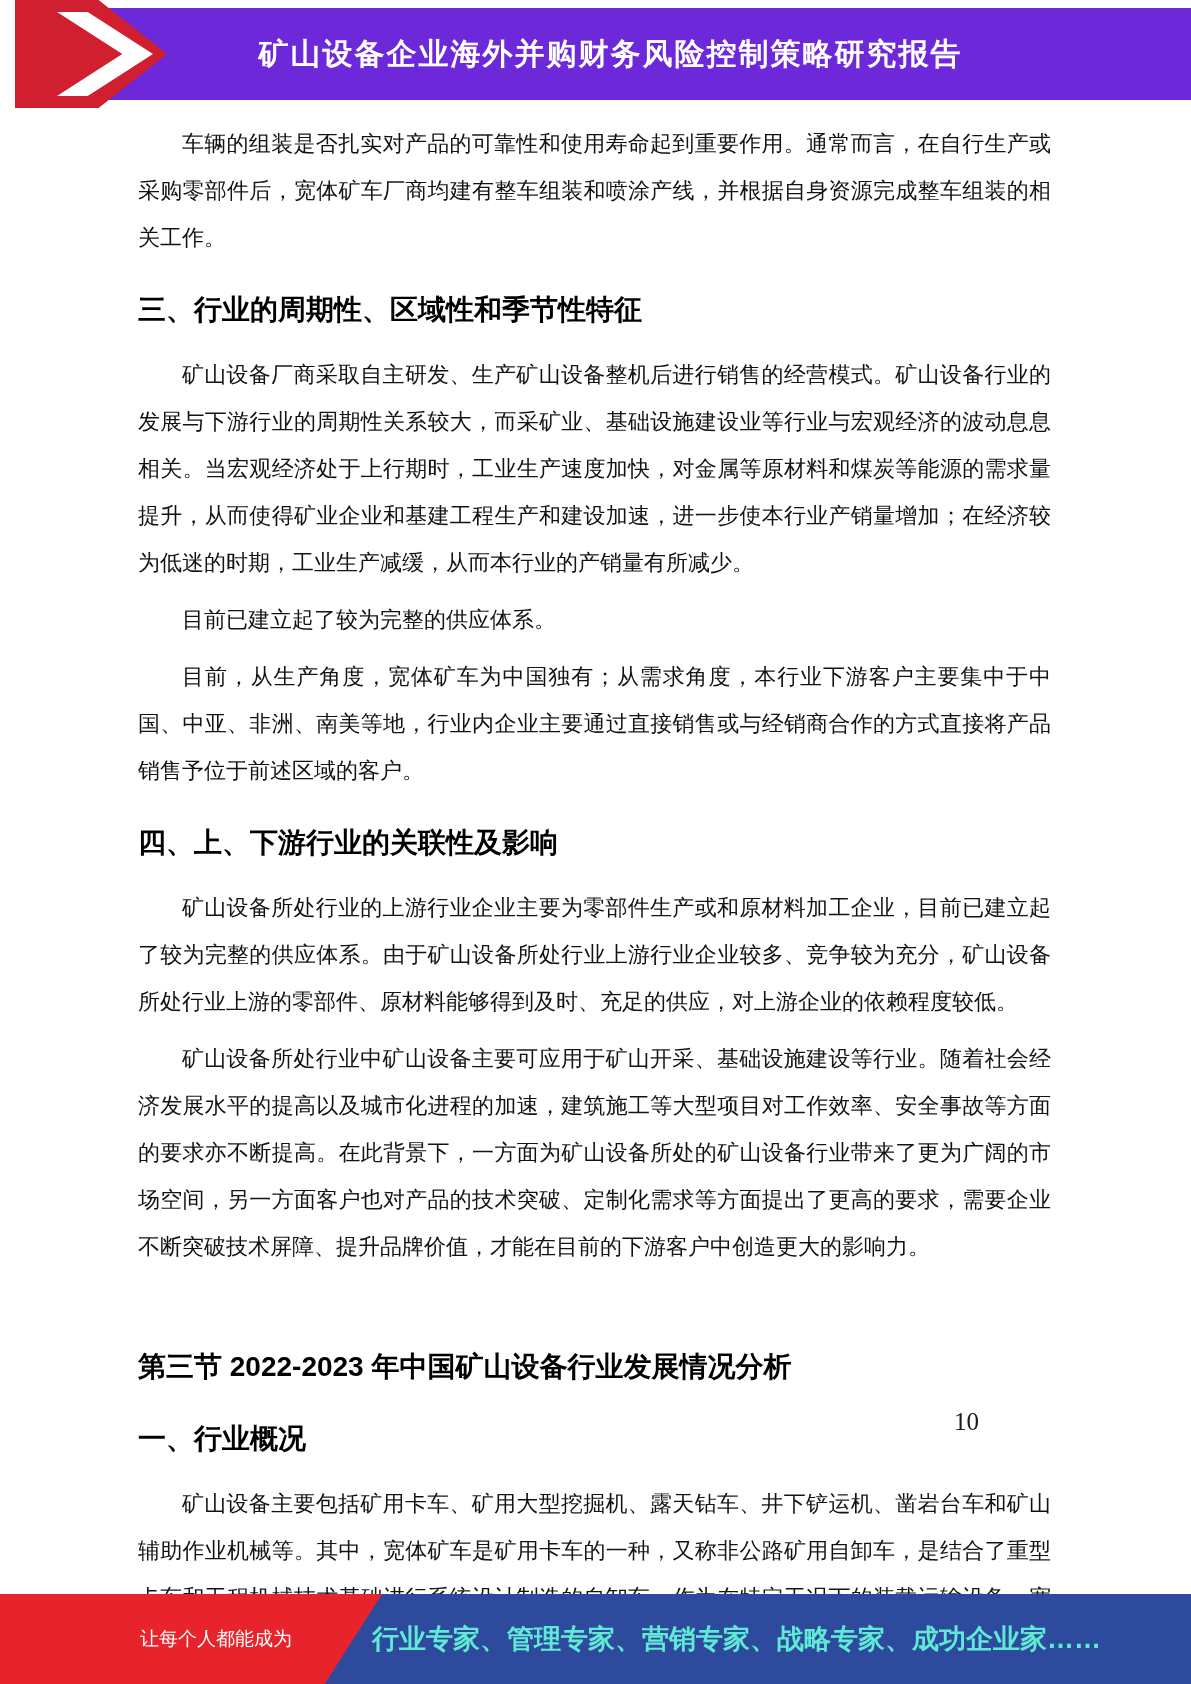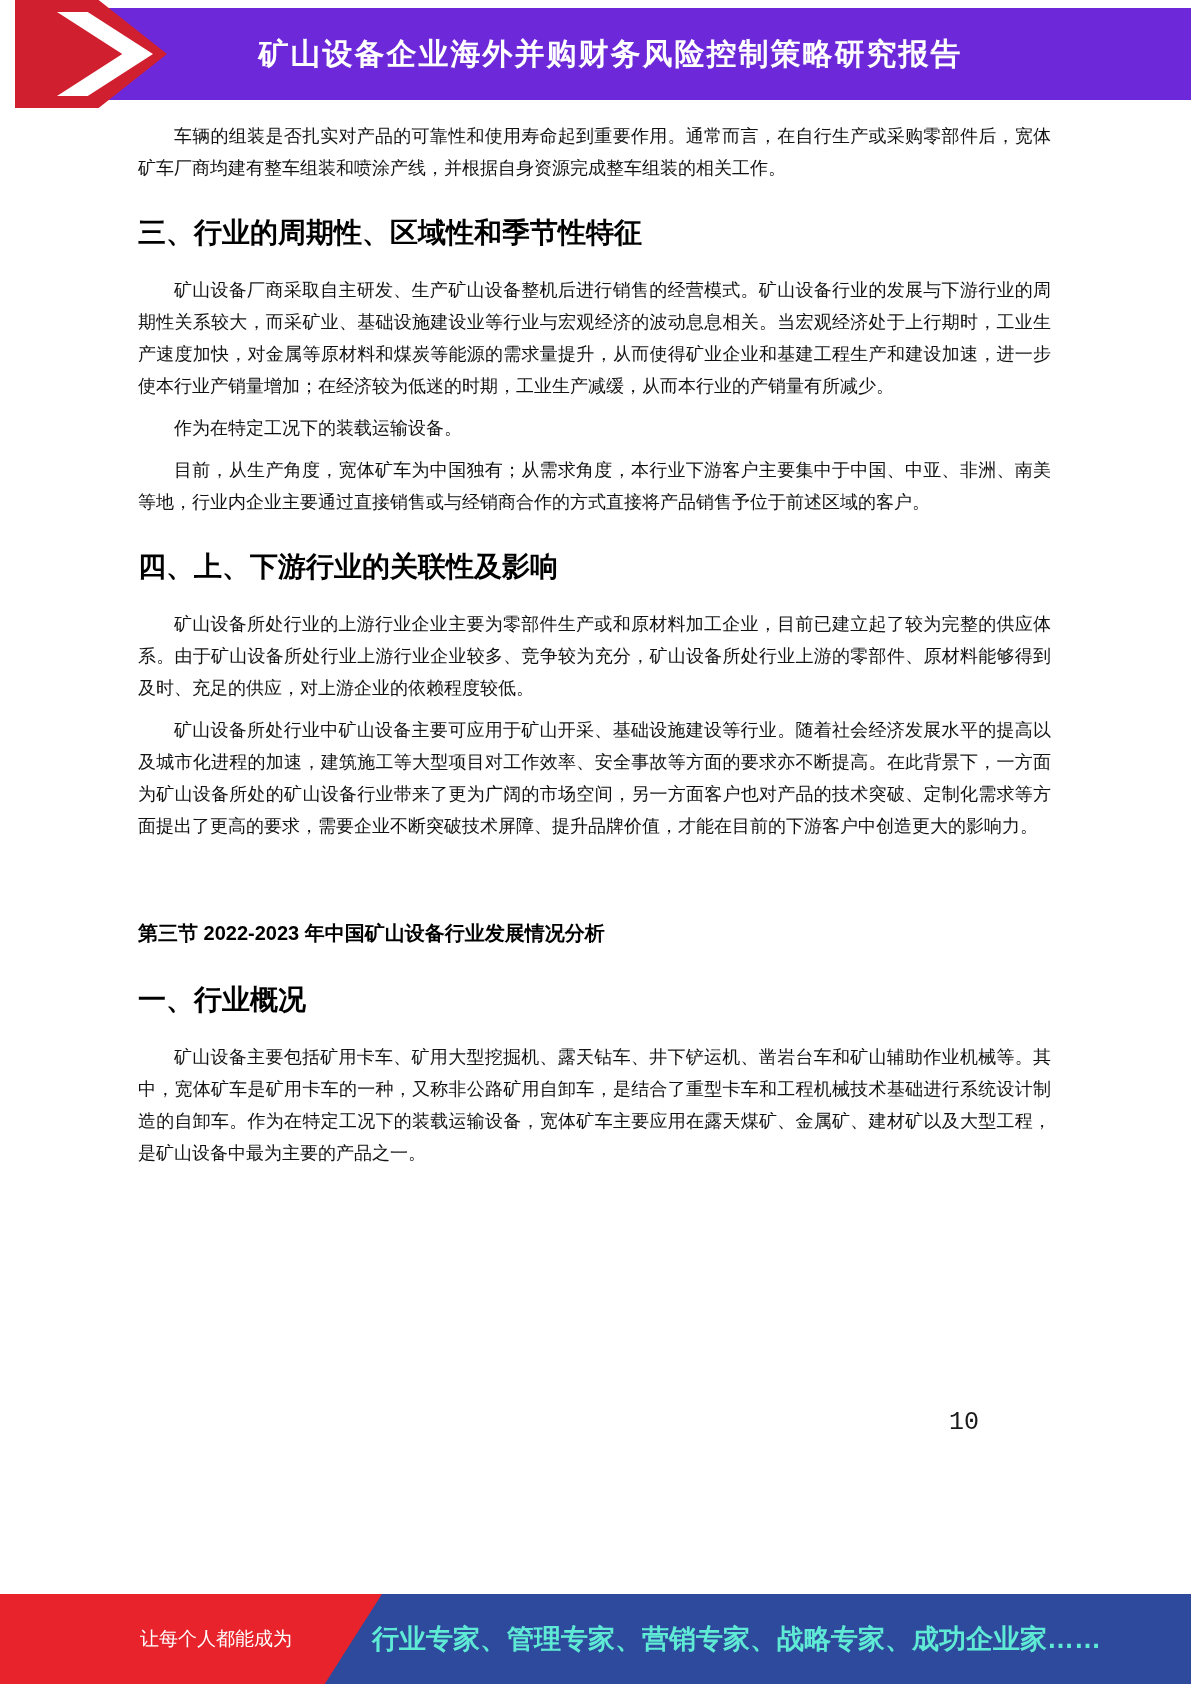--- a/index.html
+++ b/index.html
@@ -51,50 +51,50 @@
   }
 
   
   .content {
     position: absolute;
     top: 120px; left: 0;
     width: 100%;
     padding: 0 140px 0 138px;
   }
   .para {
-    font-size: 18px;
-    line-height: 32px;
+    font-size: 22px;
+    line-height: 47px;
     text-align: justify;
     text-indent: 2em;
     color: #121212;
     margin-bottom: 10px;
   }
   .h-sub {
     font-family: Liberation Mono, monospace;
     font-size: 28px;
     font-weight: bold;
     color: #000000;
     margin: 30px 0 22px 0;
   }
   .h-section {
     font-family: "Liberation Sans", "DejaVu Sans", sans-serif;
-    font-size: 20px;
+    font-size: 28px;
     font-weight: bold;
     color: #000000;
     margin: 78px 0 34px 0;
   }
 
   
   .page-number {
     position: absolute;
     top: 1408px;
     right: 212px;
     font-size: 25px;
     color: #1a1a1a;
-    font-family: Liberation Mono, monospace;
+    font-family: Liberation Serif, serif;
   }
 
   
   .footer {
     position: absolute;
     left: 0; bottom: 0;
     width: 100%; height: 90px;
     background: #2e4a9d;
   }
   .footer-red {
@@ -138,21 +138,21 @@
       <div class="arrow-red"></div>
       <div class="arrow-white"></div>
     </div>
     <h1 class="banner-title">矿山设备企业海外并购财务风险控制策略研究报告</h1>
   </header>
 
   <main class="content">
     <p class="para">车辆的组装是否扎实对产品的可靠性和使用寿命起到重要作用。通常而言，在自行生产或采购零部件后，宽体矿车厂商均建有整车组装和喷涂产线，并根据自身资源完成整车组装的相关工作。</p>
     <h2 class="h-sub">三、行业的周期性、区域性和季节性特征</h2>
     <p class="para">矿山设备厂商采取自主研发、生产矿山设备整机后进行销售的经营模式。矿山设备行业的发展与下游行业的周期性关系较大，而采矿业、基础设施建设业等行业与宏观经济的波动息息相关。当宏观经济处于上行期时，工业生产速度加快，对金属等原材料和煤炭等能源的需求量提升，从而使得矿业企业和基建工程生产和建设加速，进一步使本行业产销量增加；在经济较为低迷的时期，工业生产减缓，从而本行业的产销量有所减少。</p>
-    <p class="para">作为在特定工况下的装载运输设备。</p>
+    <p class="para">目前已建立起了较为完整的供应体系。</p>
     <p class="para">目前，从生产角度，宽体矿车为中国独有；从需求角度，本行业下游客户主要集中于中国、中亚、非洲、南美等地，行业内企业主要通过直接销售或与经销商合作的方式直接将产品销售予位于前述区域的客户。</p>
     <h2 class="h-sub">四、上、下游行业的关联性及影响</h2>
     <p class="para">矿山设备所处行业的上游行业企业主要为零部件生产或和原材料加工企业，目前已建立起了较为完整的供应体系。由于矿山设备所处行业上游行业企业较多、竞争较为充分，矿山设备所处行业上游的零部件、原材料能够得到及时、充足的供应，对上游企业的依赖程度较低。</p>
     <p class="para">矿山设备所处行业中矿山设备主要可应用于矿山开采、基础设施建设等行业。随着社会经济发展水平的提高以及城市化进程的加速，建筑施工等大型项目对工作效率、安全事故等方面的要求亦不断提高。在此背景下，一方面为矿山设备所处的矿山设备行业带来了更为广阔的市场空间，另一方面客户也对产品的技术突破、定制化需求等方面提出了更高的要求，需要企业不断突破技术屏障、提升品牌价值，才能在目前的下游客户中创造更大的影响力。</p>
     <h2 class="h-section">第三节 2022-2023 年中国矿山设备行业发展情况分析</h2>
     <h2 class="h-sub">一、行业概况</h2>
     <p class="para">矿山设备主要包括矿用卡车、矿用大型挖掘机、露天钻车、井下铲运机、凿岩台车和矿山辅助作业机械等。其中，宽体矿车是矿用卡车的一种，又称非公路矿用自卸车，是结合了重型卡车和工程机械技术基础进行系统设计制造的自卸车。作为在特定工况下的装载运输设备，宽体矿车主要应用在露天煤矿、金属矿、建材矿以及大型工程，是矿山设备中最为主要的产品之一。</p>
   </main>
 
   <div class="page-number">10</div>

